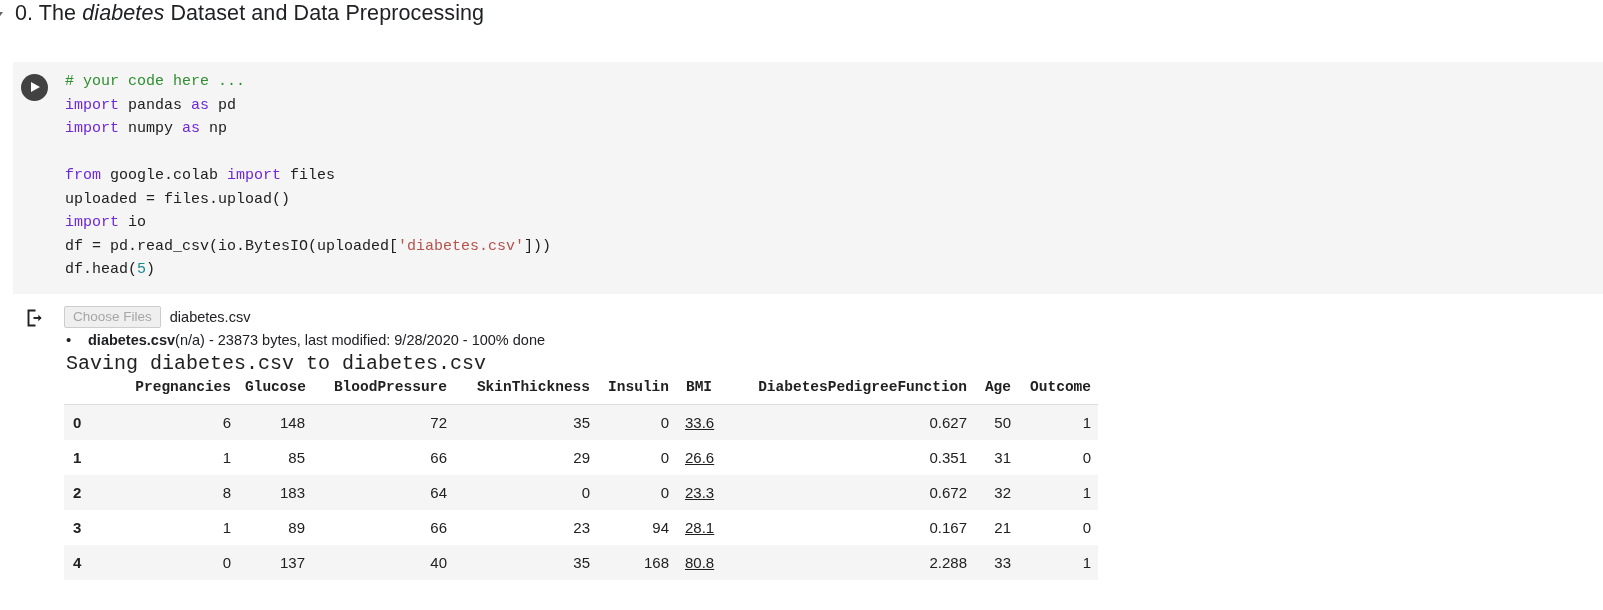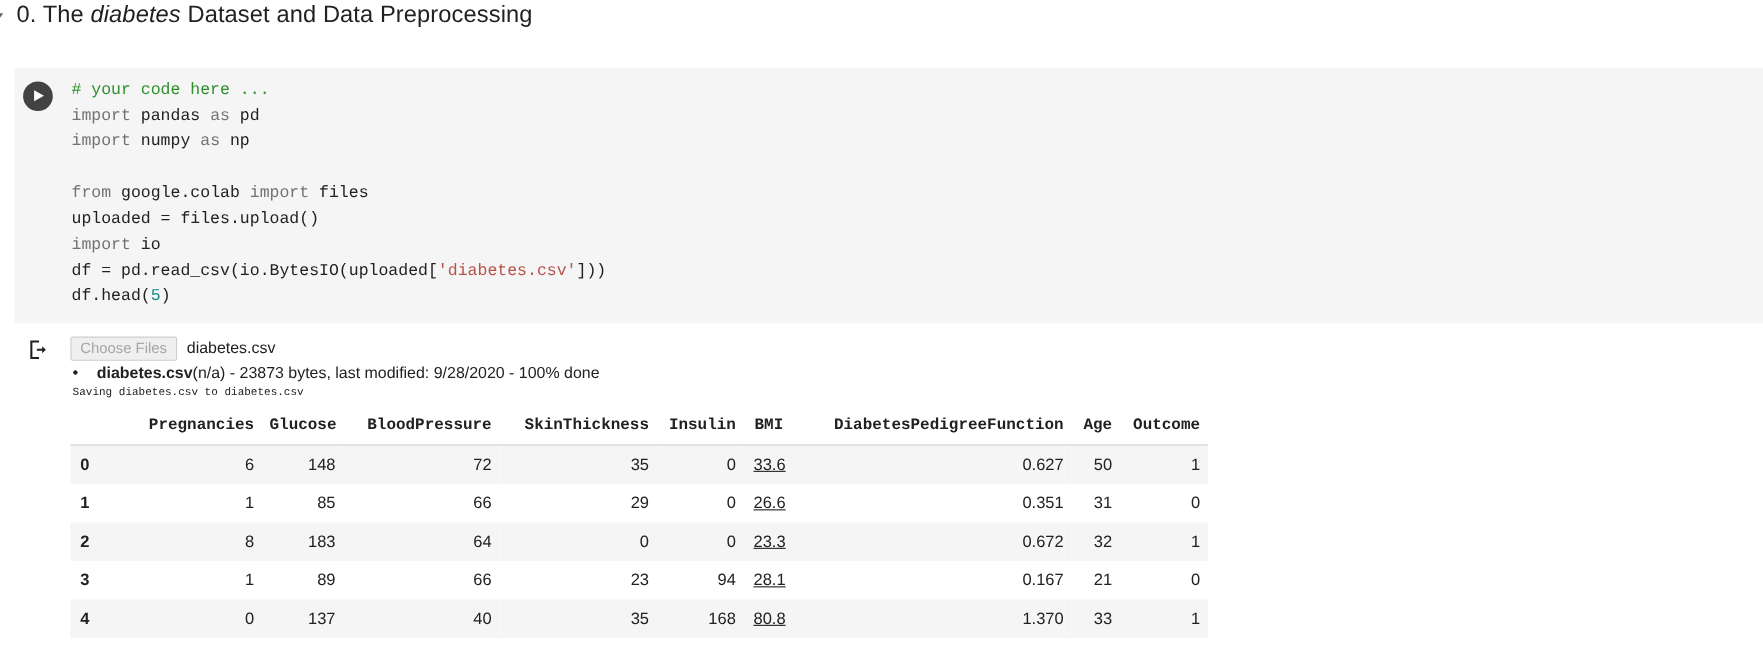--- a/index.html
+++ b/index.html
@@ -72,21 +72,21 @@
   }
   .code-body {
     position: absolute;
     left: 52px; top: 8px;
     font-family: "Liberation Mono", "DejaVu Sans Mono", monospace;
     font-size: 15px;
     line-height: 23.5px;
     color: #212121;
     white-space: pre;
   }
-  .kw   { color: #737373; }
+  .kw   { color: #6d28d9; }
   .cmt  { color: #2f8f2f; }
   .str  { color: #b5524a; }
   .num  { color: #1a8a8a; }
 
   
   .output-icon {
     position: absolute;
     left: 26px; top: 309px;
     width: 18px; height: 18px;
   }
@@ -127,21 +127,21 @@
     width: 22px;
     text-align: left;
     font-size: 15px;
   }
   .upload-status .fname { font-weight: bold; }
 
   .saving-line {
     position: absolute;
     left: 66px; top: 352px;
     font-family: "Liberation Mono", "DejaVu Sans Mono", monospace;
-    font-size: 10px;
+    font-size: 20px;
     color: #212121;
     white-space: pre;
   }
 
   
   .df-wrap {
     position: absolute;
     left: 64px; top: 376px;
     width: 1019px;
   }
@@ -314,21 +314,21 @@
           <td>0</td>
         </tr>
         <tr>
           <td class="idx">4</td>
           <td>0</td>
           <td>137</td>
           <td>40</td>
           <td>35</td>
           <td>168</td>
           <td class="bmi">80.8</td>
-          <td>1.370</td>
+          <td>2.288</td>
           <td>33</td>
           <td>1</td>
         </tr>
       </tbody>
     </table>
   </div>
 
 </div>
 
 </body></html>

